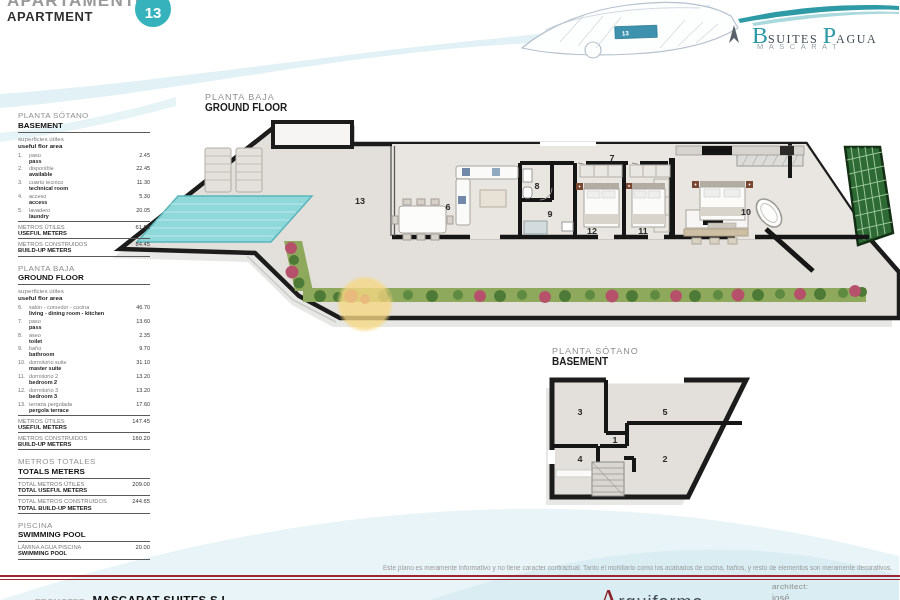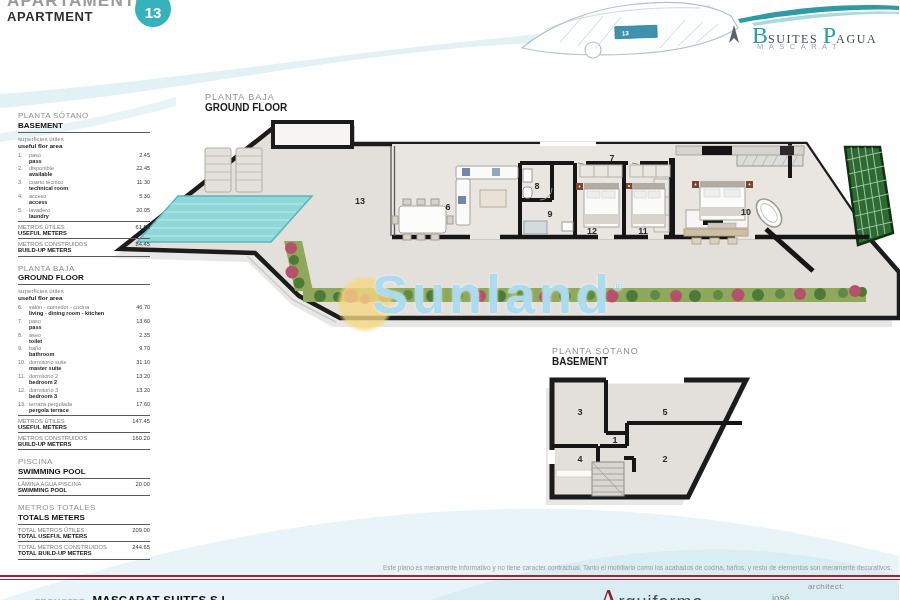--- a/index.html
+++ b/index.html
@@ -60,21 +60,21 @@
   
   .disclaimer{right:8px;top:564px;font-size:6.5px;color:#9a9a9a;}
   .redline1{left:0;top:575px;width:900px;height:2px;background:#9e2633;}
   .redline2{left:0;top:578.6px;width:900px;height:1px;background:#9e2633;}
   .promoter{left:35px;top:590px;white-space:nowrap;}
   .promoter .plabel{font-size:8px;color:#9a9a9a;letter-spacing:.5px;}
   .promoter .pname{font-size:11.5px;font-weight:bold;color:#0e0e0e;letter-spacing:.3px;}
   .studio{left:599px;top:584px;white-space:nowrap;}
   .studio .sa{font-family:"Liberation Serif",serif;font-size:27px;color:#8c1f27;}
   .studio .srest{font-size:18px;color:#424b55;letter-spacing:1px;}
-  .architect{left:772px;top:582px;font-size:8px;color:#8a8a8a;letter-spacing:.4px;margin-left:36px;}
+  .architect{left:772px;top:582px;font-size:8px;color:#8a8a8a;letter-spacing:.4px;}
   .architect-name{left:772px;top:592px;font-size:9.5px;color:#8a8a8a;}
 
   .z0{z-index:0;} .z1{z-index:1;} .z2{z-index:2;}
 </style>
 </head>
 <body>
 
 <div class="page">
 
   <svg class="abs z0" width="900" height="600" viewBox="0 0 900 600">
@@ -565,59 +565,58 @@
           <span class="tnames">
             <span class="tl-es">METROS CONSTRUIDOS</span>
             <span class="tl-en">BUILD-UP METERS</span>
           </span>
           <span class="tval">160.20</span>
         </div>
       <div class="rule"></div>
     </div>
 
     <div class="sec">
+      <div class="t-es">METROS TOTALES</div>
+      <div class="t-en">TOTALS METERS</div>
+      <div class="rule"></div>
+      <div class="trow">
+          <span class="tnames">
+            <span class="tl-es">TOTAL METROS ÚTILES</span>
+            <span class="tl-en">TOTAL USEFUL METERS</span>
+          </span>
+          <span class="tval">209.00</span>
+        </div>
+      <div class="rule"></div>
+      <div class="trow">
+          <span class="tnames">
+            <span class="tl-es">TOTAL METROS CONSTRUIDOS</span>
+            <span class="tl-en">TOTAL BUILD-UP METERS</span>
+          </span>
+          <span class="tval">244.65</span>
+        </div>
+      <div class="rule"></div>
+    </div>
+
+    <div class="sec">
       <div class="t-es">PISCINA</div>
       <div class="t-en">SWIMMING POOL</div>
       <div class="rule"></div>
       <div class="trow">
           <span class="tnames">
             <span class="tl-es">LÁMINA AGUA PISCINA</span>
             <span class="tl-en">SWIMMING POOL</span>
           </span>
           <span class="tval">20.00</span>
         </div>
       <div class="rule"></div>
     </div>
-
-    <div class="sec">
-      <div class="t-es">METROS TOTALES</div>
-      <div class="t-en">TOTALS METERS</div>
-      <div class="rule"></div>
-      <div class="trow">
-          <span class="tnames">
-            <span class="tl-es">TOTAL METROS ÚTILES</span>
-            <span class="tl-en">TOTAL USEFUL METERS</span>
-          </span>
-          <span class="tval">209.00</span>
-        </div>
-      <div class="rule"></div>
-      <div class="trow">
-          <span class="tnames">
-            <span class="tl-es">TOTAL METROS CONSTRUIDOS</span>
-            <span class="tl-en">TOTAL BUILD-UP METERS</span>
-          </span>
-          <span class="tval">244.65</span>
-        </div>
-      <div class="rule"></div>
-    </div>
   </div>
 
   <div class="abs watermark">
     <div class="wm-sun"></div>
-    <div class="wm-text"><span>Sunland</span><span class="wm-reg">®</span></div>
   </div>
 
   <div class="abs z2 disclaimer">Este plano es meramente informativo y no tiene caracter contractual. Tanto el mobiliario como los acabados de cocina, baños, y resto de elementos son meramente decorativos.</div>
   <div class="abs z2 redline1"></div>
   <div class="abs z2 redline2"></div>
 
   <div class="abs z2 promoter">
     <span class="plabel">PROMOTER:</span>
     <span class="pname">MASCARAT SUITES S.L.</span>
   </div>

